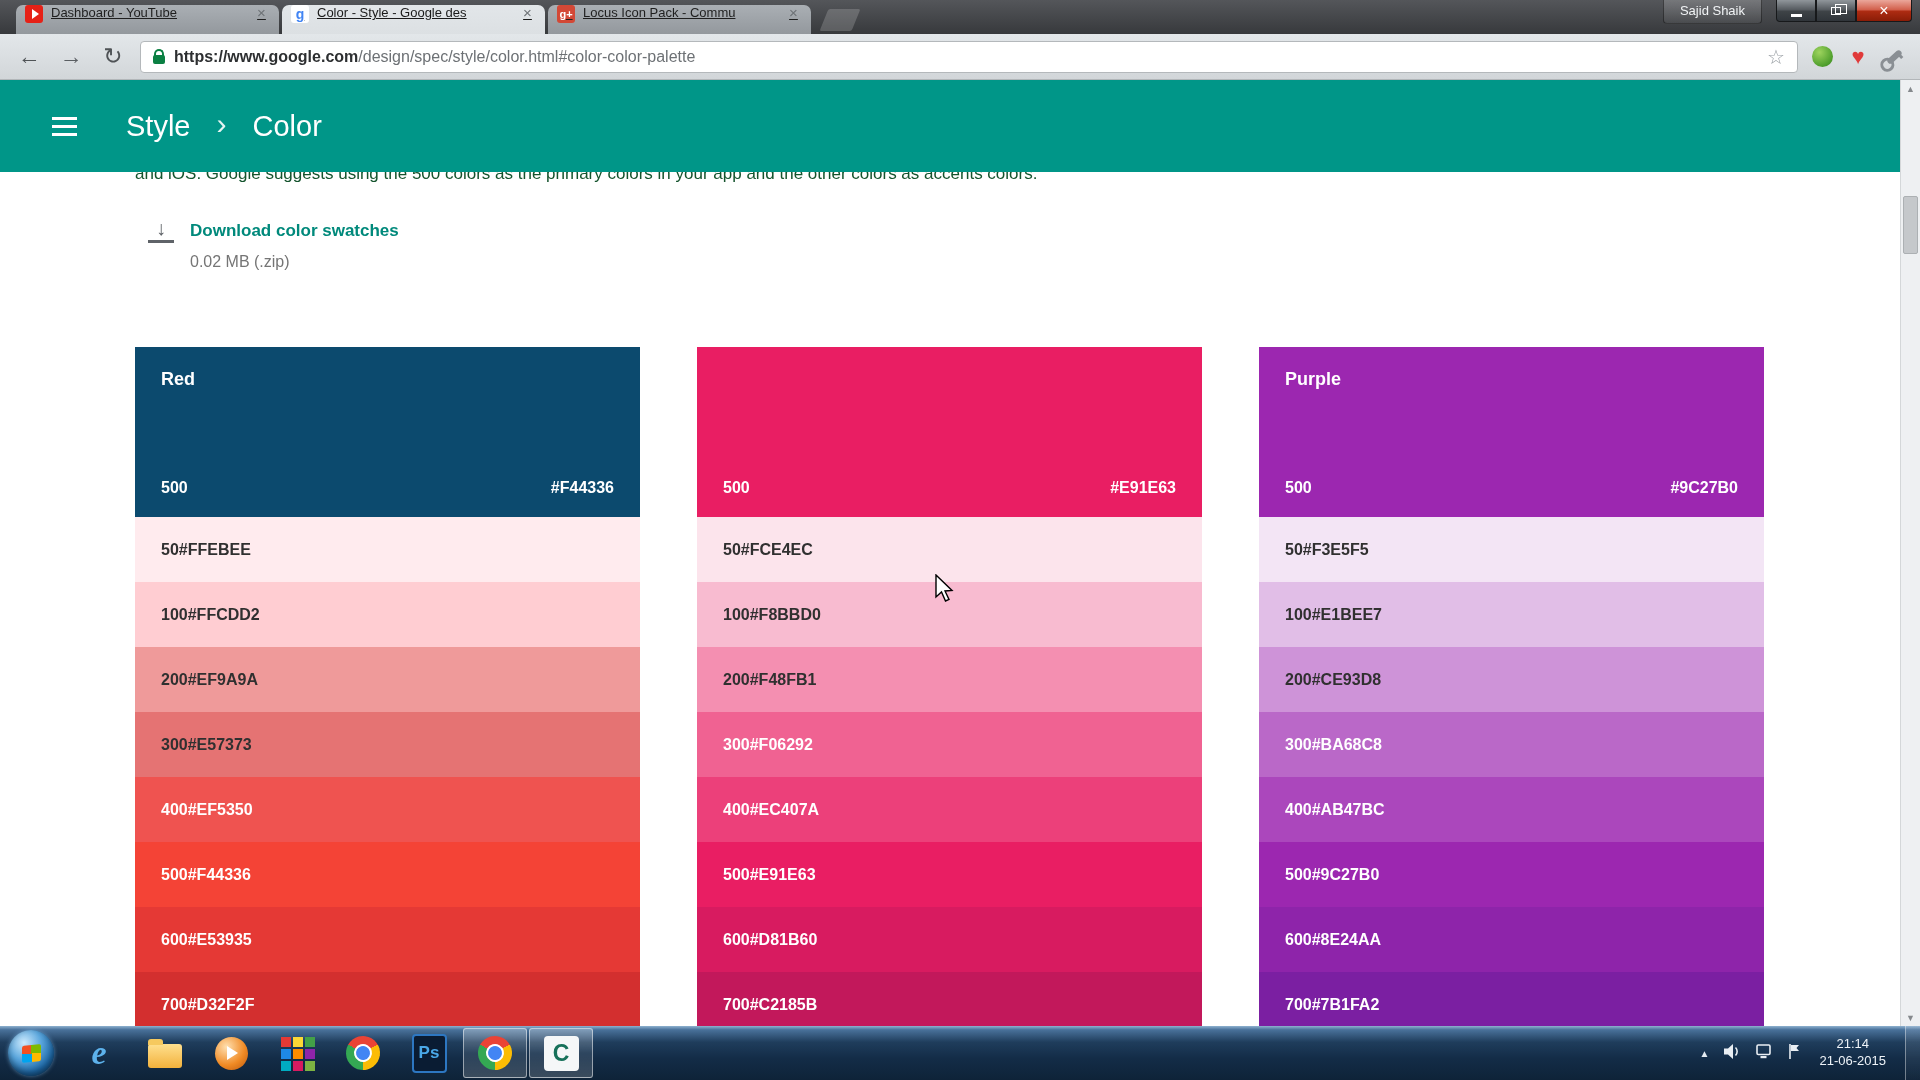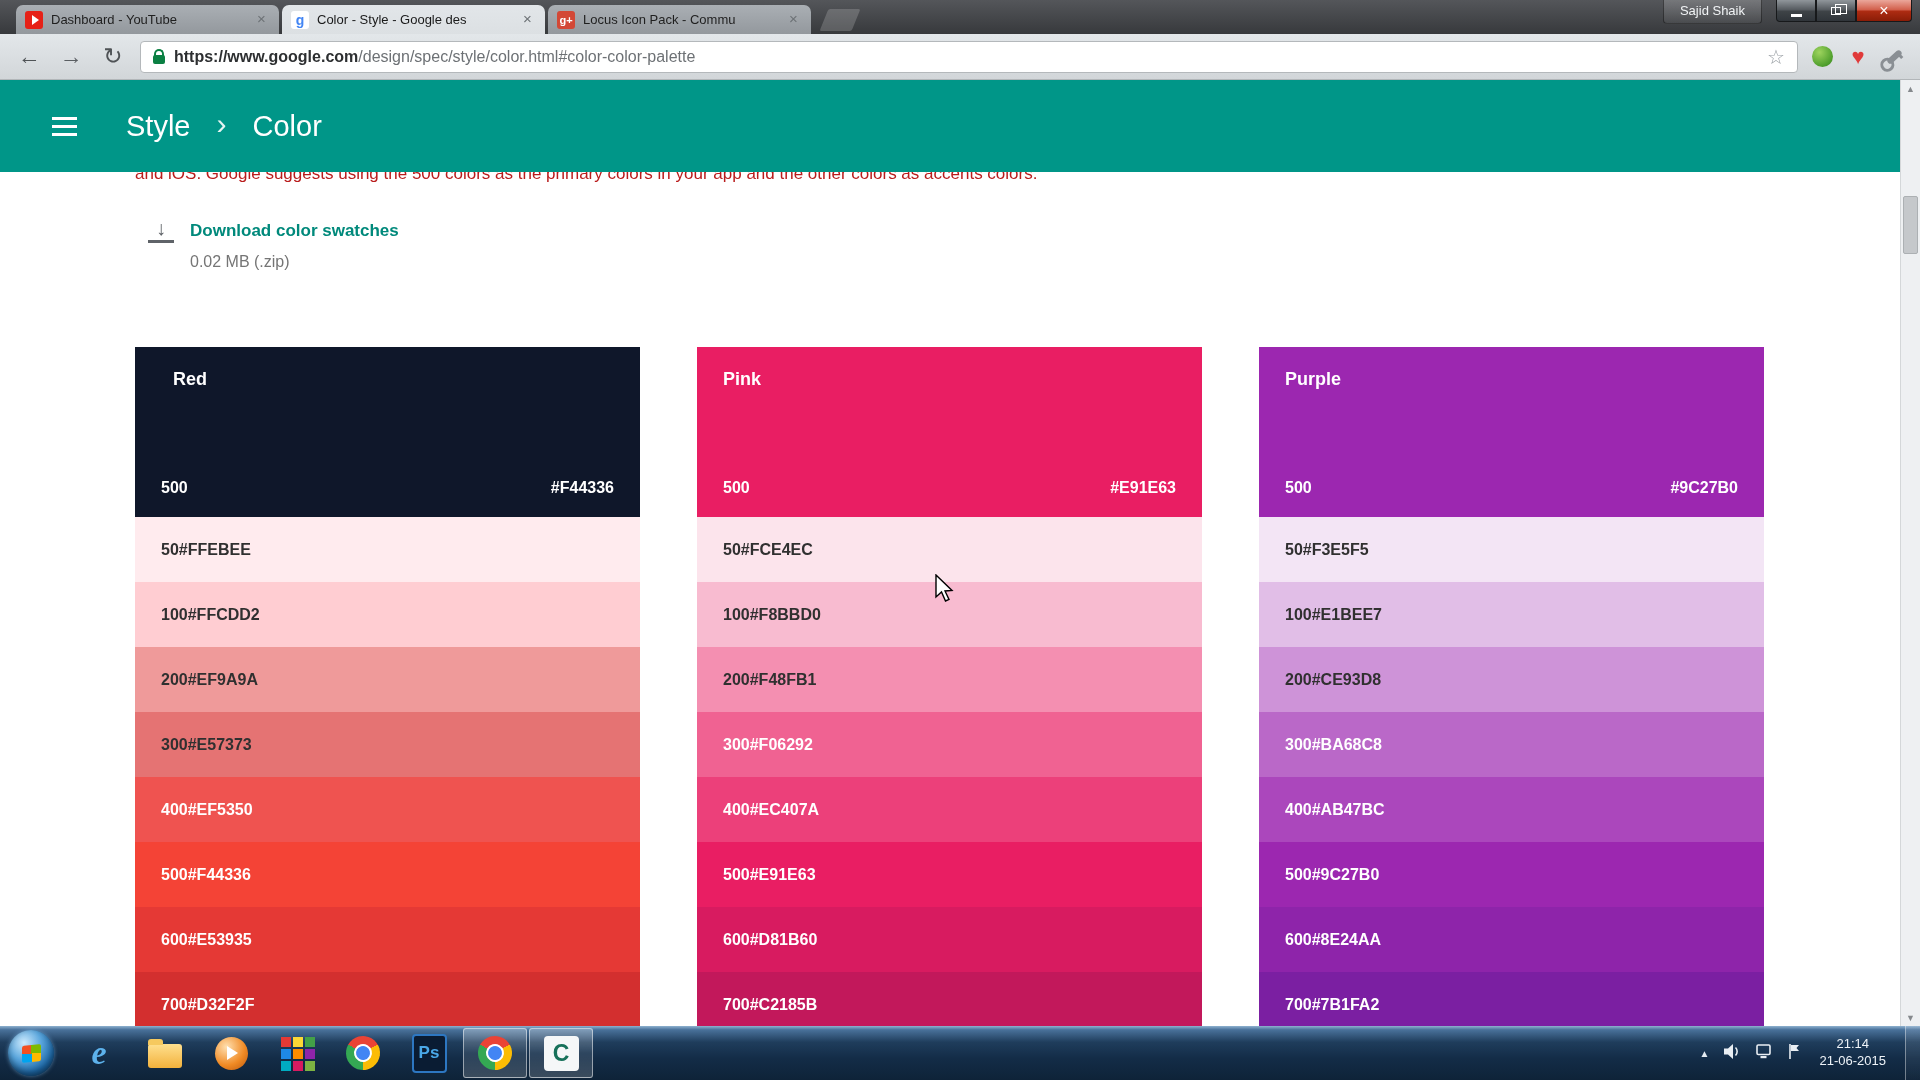--- a/index.html
+++ b/index.html
@@ -1,21 +1,21 @@
 <!DOCTYPE html>
 <html><head>
 <meta charset="utf-8">
 <style>
   * { box-sizing: border-box; margin: 0; padding: 0; }
   html,body { width:1920px; height:1080px; overflow:hidden; font-family:"Liberation Sans", sans-serif; background:#fff; }
   body { position:relative; }
 
   
   .tabstrip { position:relative; height:34px; background:linear-gradient(#54565a,#37393c); display:flex; align-items:flex-end; padding-left:16px; z-index:20; }
-  .tab { height:29px; width:263px; display:flex; align-items:center; gap:8px; padding:0 9px; border-radius:7px 7px 0 0; font-size:13px; margin-right:3px; }
+  .tab { height:29px; width:263px; display:flex; gap:8px; padding:0 9px; border-radius:7px 7px 0 0; font-size:13px; margin-right:3px;text-decoration:underline; }
   .tab.inactive { background:linear-gradient(#aaafb4,#93989d); color:#1f1f1f; }
   .tab.active { background:linear-gradient(#e2e6e9,#dce0e3); color:#1a1a1a; }
   .tab-title { flex:1; white-space:nowrap; overflow:hidden; }
   .tab-close { width:17px; height:17px; border-radius:50%; text-align:center; line-height:16px; font-size:15px; color:#6d7276; flex:none; }
   .fav { width:18px; height:18px; border-radius:3px; flex:none; display:flex; align-items:center; justify-content:center; }
   .fav-yt { background:#e62117; }
   .fav-yt::after { content:""; width:0; height:0; border-left:7px solid #fff; border-top:5px solid transparent; border-bottom:5px solid transparent; margin-left:2px; }
   .fav-g { background:#fff; color:#4285f4; font-weight:bold; font-size:14px; }
   .fav-gp { background:#d34836; color:#fff; font-weight:bold; font-size:11px; }
   .newtab { width:32px; height:22px; background:rgba(255,255,255,.18); transform:skewX(-22deg); margin:0 0 3px 10px; border-radius:2px; }
@@ -48,21 +48,21 @@
   
   .page { position:absolute; top:80px; left:0; width:1900px; height:946px; background:#fff; overflow:hidden; z-index:1; }
   .mdl-header { height:92px; display:flex; align-items:center; padding-left:44px; color:#fff; }
   .menu-btn { width:40px; height:40px; display:flex; align-items:center; justify-content:center; }
   .hbar { width:25px; height:3px; background:#fff; box-shadow:0 8px 0 #fff, 0 16px 0 #fff; margin-bottom:16px; }
   .crumb-section { font-size:29px; margin-left:42px; }
   .crumb-sep { font-size:30px; margin:0 26px; color:rgba(255,255,255,.9); position:relative; top:-2px; }
   .crumb-page { font-size:29px; }
 
   .clipped-line { position:absolute; top:92px; left:135px; height:13px; overflow:hidden; }
-  .clipped-line span { display:block; margin-top:-8px; font-size:17px; color:#b91c1c; white-space:nowrap; }
+  .clipped-line span { display:block; margin-top:-8px; font-size:17px; color:#14532d; white-space:nowrap; }
 
   .download-block { position:absolute; top:138px; left:148px; }
   .dl-row1 { display:flex; align-items:center; }
   .dl-icon { width:26px; text-align:center; font-size:20px; font-weight:bold; color:#5f6368; line-height:1.05; border-bottom:3px solid #5f6368; padding-bottom:1px; margin-right:16px; }
   .dl-label { font-size:17px; font-weight:bold; }
   .dl-size { margin-left:42px; margin-top:10px; font-size:16px; color:#757575; }
 
   .palettes { position:absolute; left:135px; top:267px; display:flex; gap:57px; }
   .palette { width:505px; flex:none; }
   .phead { height:170px; position:relative; color:#fff; }
@@ -171,21 +171,21 @@
     <div class="dl-row1">
       <span class="dl-icon">↓</span>
       <span class="dl-label" style="color: rgb(0, 137, 123);">Download color swatches</span>
     </div>
     <div class="dl-size">0.02 MB (.zip)</div>
   </div>
 
   <div class="palettes">
 
     <section class="palette">
-      <div class="phead" style="background-color: #0f172a; padding-left: 12px;">
+      <div class="phead" style="background-color: #0c4a6e;">
         <div class="pname">Red</div>
         <div class="phead-bottom">
             <span>500</span>
             <span>#F44336</span>
           </div>
       </div>
       <div class="srow" style="background-color: rgb(255, 235, 238); color: rgb(48, 48, 48);">
           <span>50</span>
           <span>#FFEBEE</span>
         </div>
@@ -214,21 +214,20 @@
           <span>#E53935</span>
         </div>
       <div class="srow" style="background-color: rgb(211, 47, 47); color: rgb(255, 255, 255);">
           <span>700</span>
           <span>#D32F2F</span>
         </div>
     </section>
 
     <section class="palette">
       <div class="phead" style="background-color: rgb(233, 30, 99);">
-        <div class="pname">Pink</div>
         <div class="phead-bottom">
             <span>500</span>
             <span>#E91E63</span>
           </div>
       </div>
       <div class="srow" style="background-color: rgb(252, 228, 236); color: rgb(48, 48, 48);">
           <span>50</span>
           <span>#FCE4EC</span>
         </div>
       <div class="srow" style="background-color: rgb(248, 187, 208); color: rgb(48, 48, 48);">

